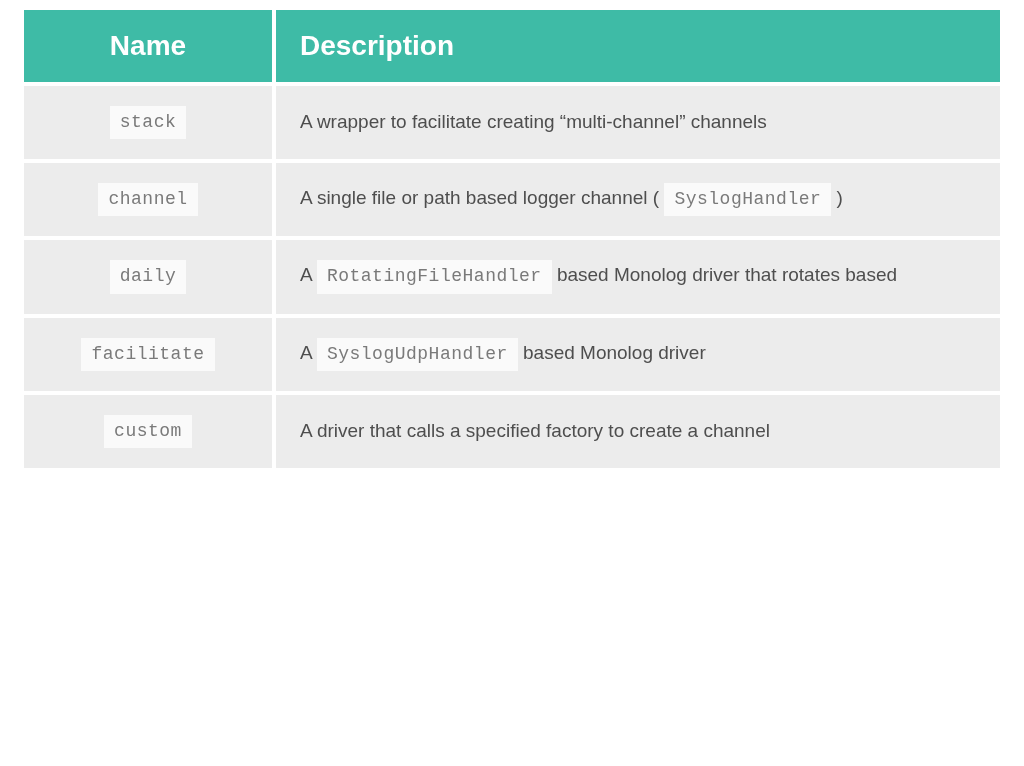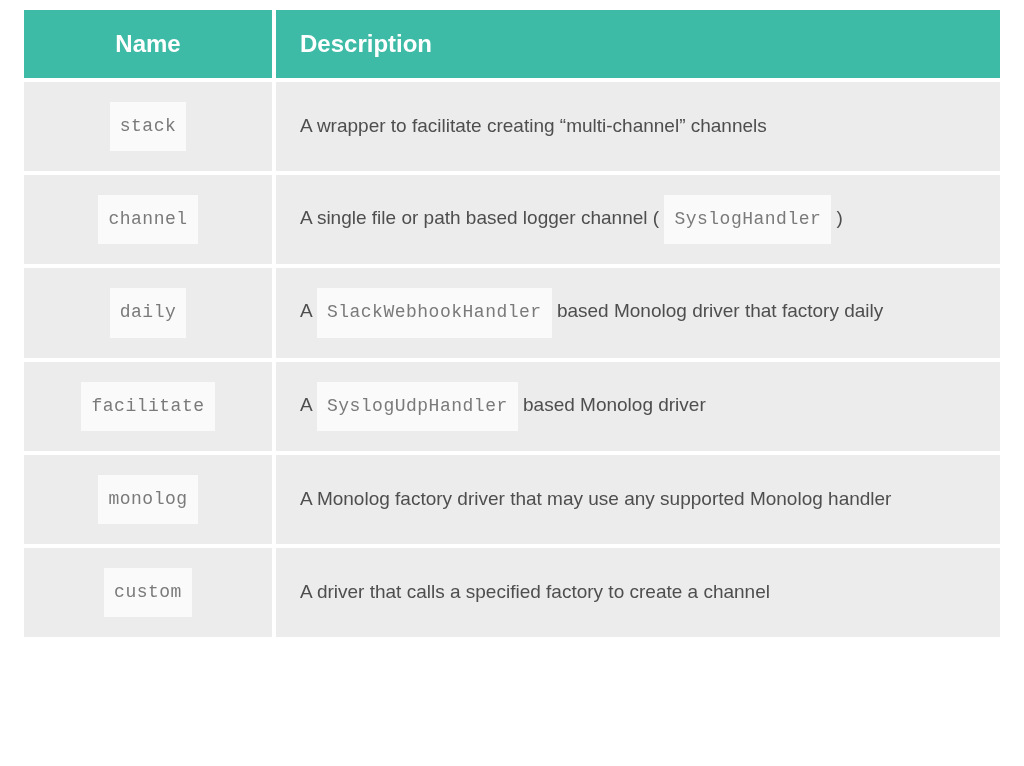--- a/index.html
+++ b/index.html
@@ -15,21 +15,21 @@
   }
   table {
     width: 100%;
     border-collapse: separate;
     border-spacing: 4px;
   }
   thead th {
     background: #3ebba6;
     color: #ffffff;
     font-weight: 700;
-    font-size: 24px;
+    font-size: 28px;
     text-align: left;
     padding: 20px 24px;
   }
   thead th:first-child {
     text-align: center;
     width: 200px;
   }
   tbody td {
     background: #ececec;
     color: #4e4e4e;
@@ -39,21 +39,21 @@
     line-height: 1.4;
   }
   tbody td:first-child {
     text-align: center;
     width: 200px;
   }
   code {
     font-family: "Courier New", Courier, monospace;
     background: #fafafa;
     color: #7a7a7a;
-    padding: 12px 10px;
+    padding: 4px 10px;
     font-size: 18px;
     display: inline-block;
     letter-spacing: 0.5px;
   }
 </style>
 </head>
 <body>
 
 <div class="wrap">
   <table>
@@ -67,29 +67,25 @@
         <tr>
           <td><code>stack</code></td>
           <td><span>A wrapper to facilitate creating “multi-channel” channels</span></td>
         </tr>
         <tr>
           <td><code>channel</code></td>
           <td><span>A single file or path based logger channel ( </span><code>SyslogHandler</code><span> )</span></td>
         </tr>
         <tr>
           <td><code>daily</code></td>
-          <td><span>A </span><code>SlackWebhookHandler</code><span> based Monolog driver that factory daily</span></td>
+          <td><span>A </span><code>RotatingFileHandler</code><span> based Monolog driver that rotates based</span></td>
         </tr>
         <tr>
           <td><code>facilitate</code></td>
           <td><span>A </span><code>SyslogUdpHandler</code><span> based Monolog driver</span></td>
-        </tr>
-        <tr>
-          <td><code>monolog</code></td>
-          <td><span>A Monolog factory driver that may use any supported Monolog handler</span></td>
         </tr>
         <tr>
           <td><code>custom</code></td>
           <td><span>A driver that calls a specified factory to create a channel</span></td>
         </tr>
       </tbody>
   </table>
 </div>
 
 </body></html>

